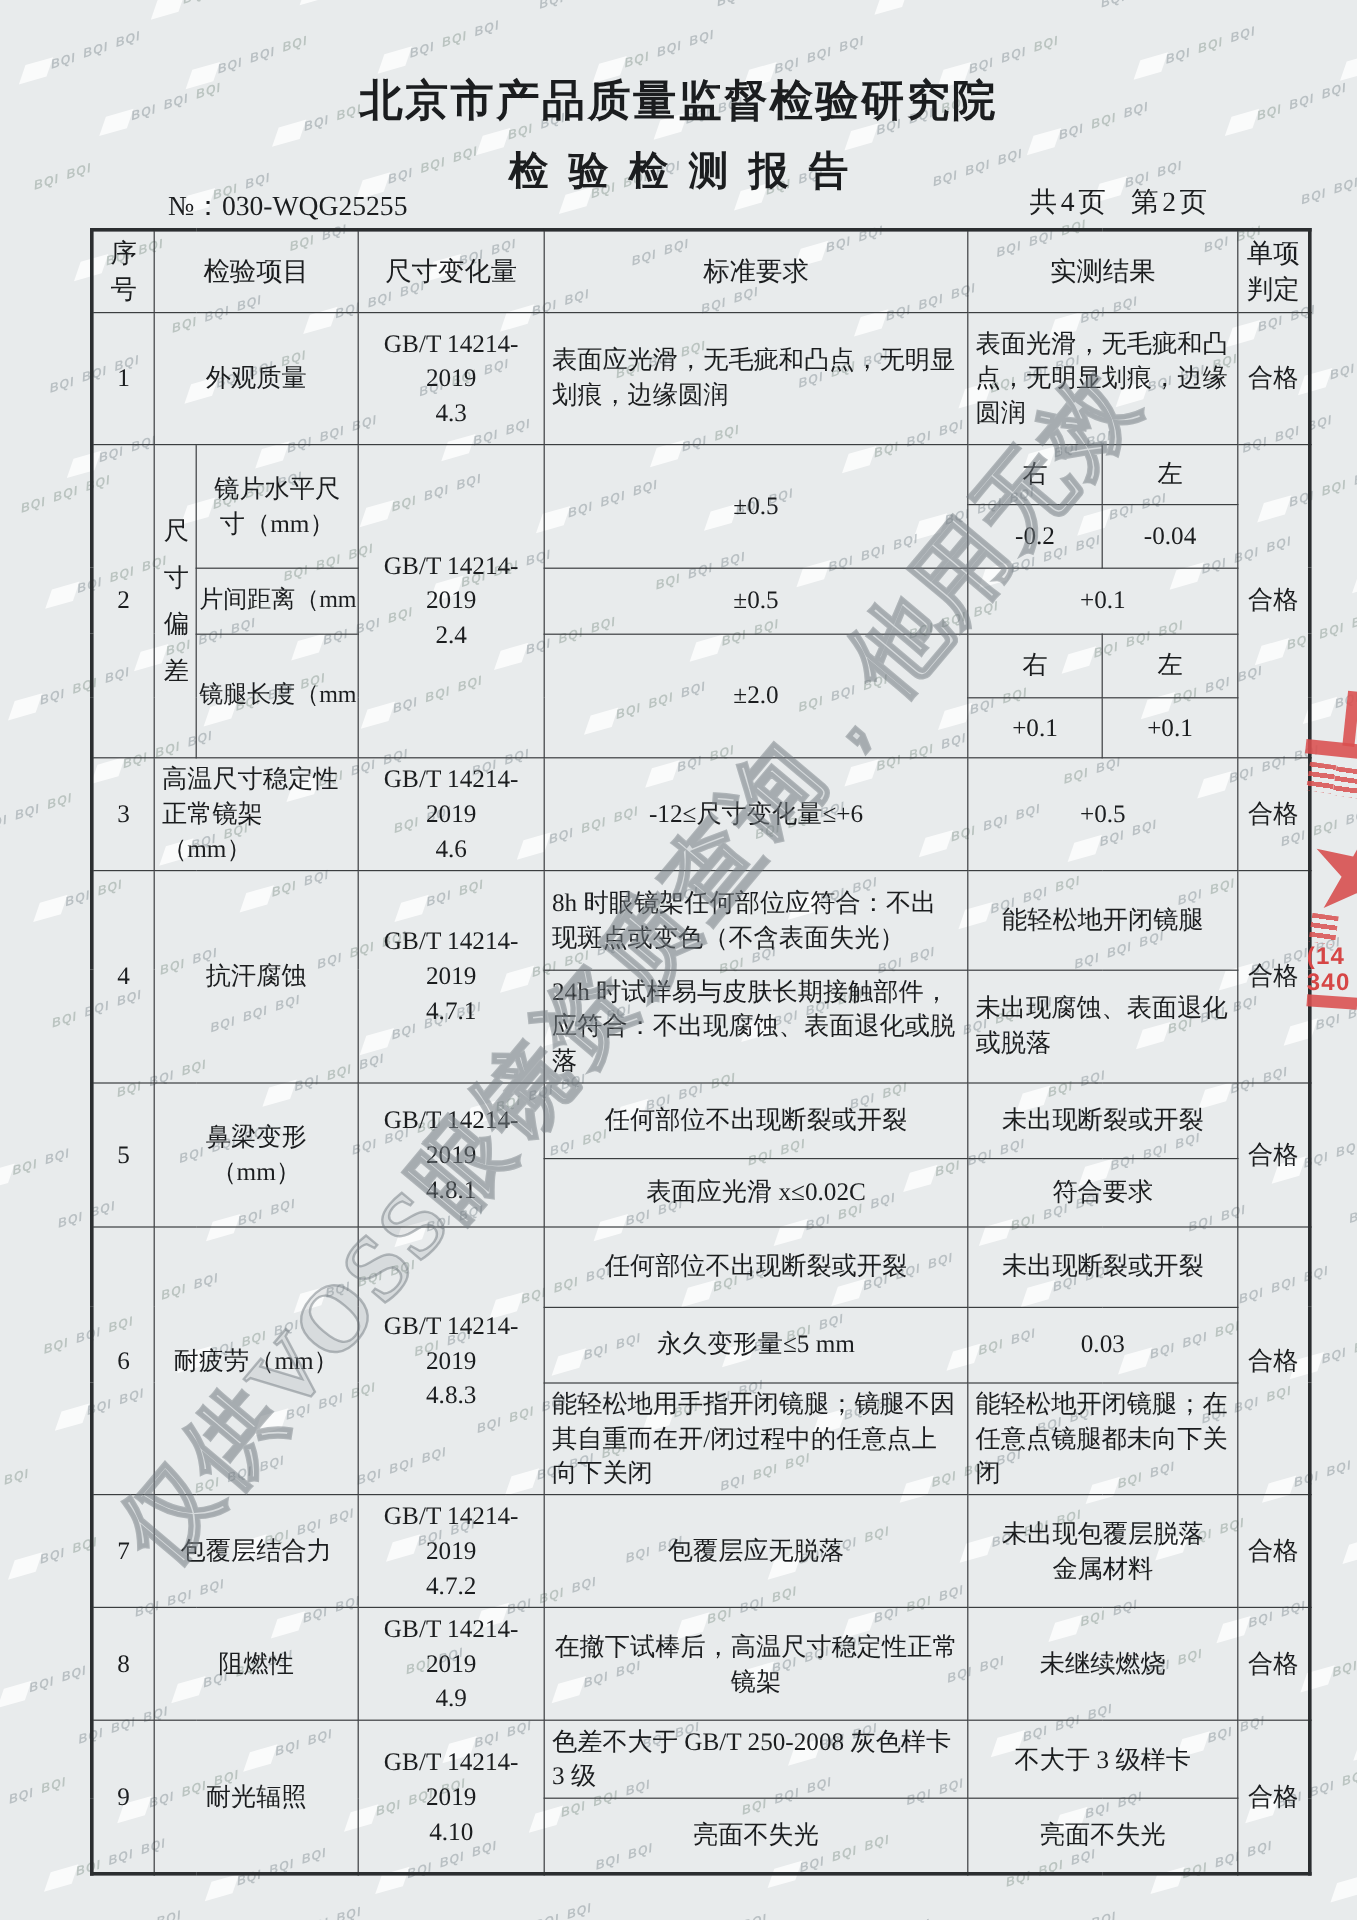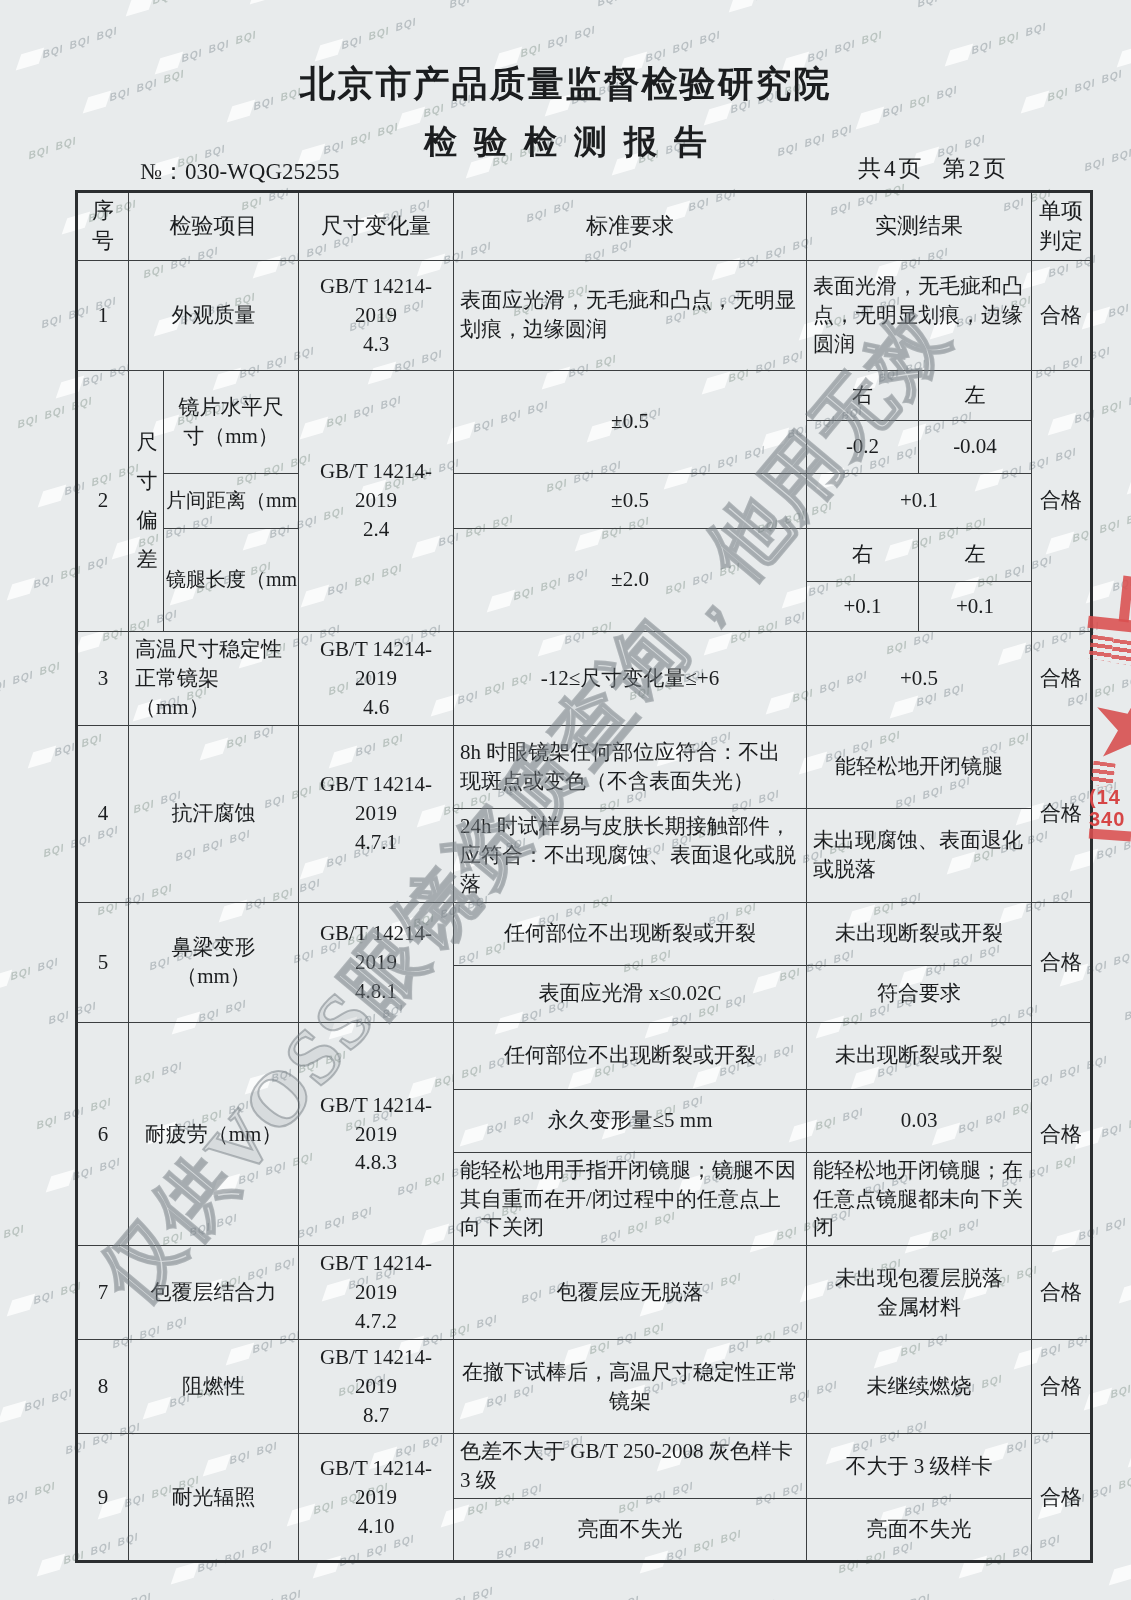--- a/index.html
+++ b/index.html
@@ -941,21 +941,21 @@
         <span>金属材料</span>
             </td>
       <td>合格</td>
     </tr>
 
     <tr style="height:64px">
       <td>8</td>
       <td colspan="2">阻燃性</td>
       <td class="clause">
         <span>GB/T 14214-2019</span>
-        <span>8.7</span>
+        <span>4.9</span>
             </td>
       <td>在撤下试棒后，高温尺寸稳定性正常镜架</td>
       <td colspan="2">未继续燃烧</td>
       <td>合格</td>
     </tr>
 
     <tr style="height:63px">
       <td rowspan="2">9</td>
       <td rowspan="2" colspan="2">耐光辐照</td>
       <td rowspan="2" class="clause">

